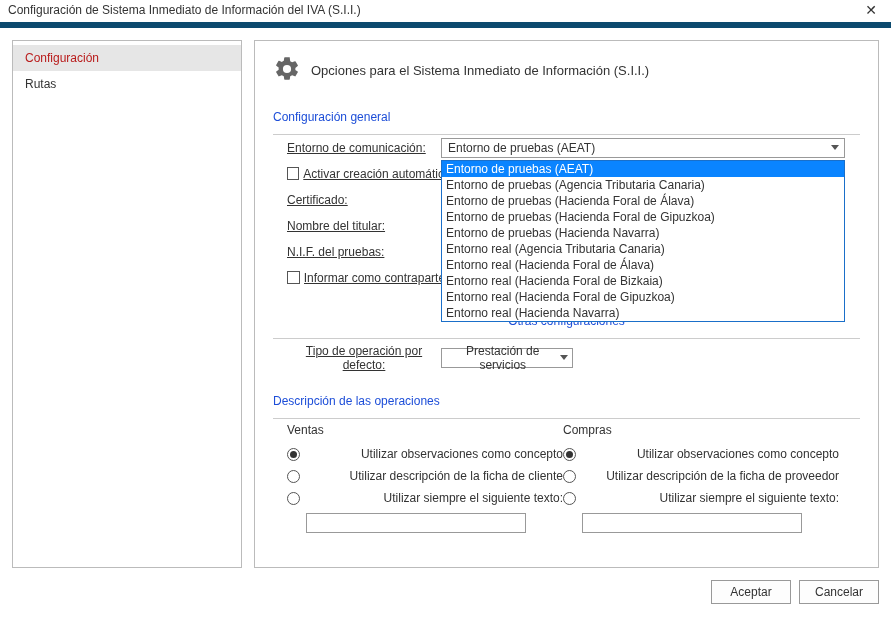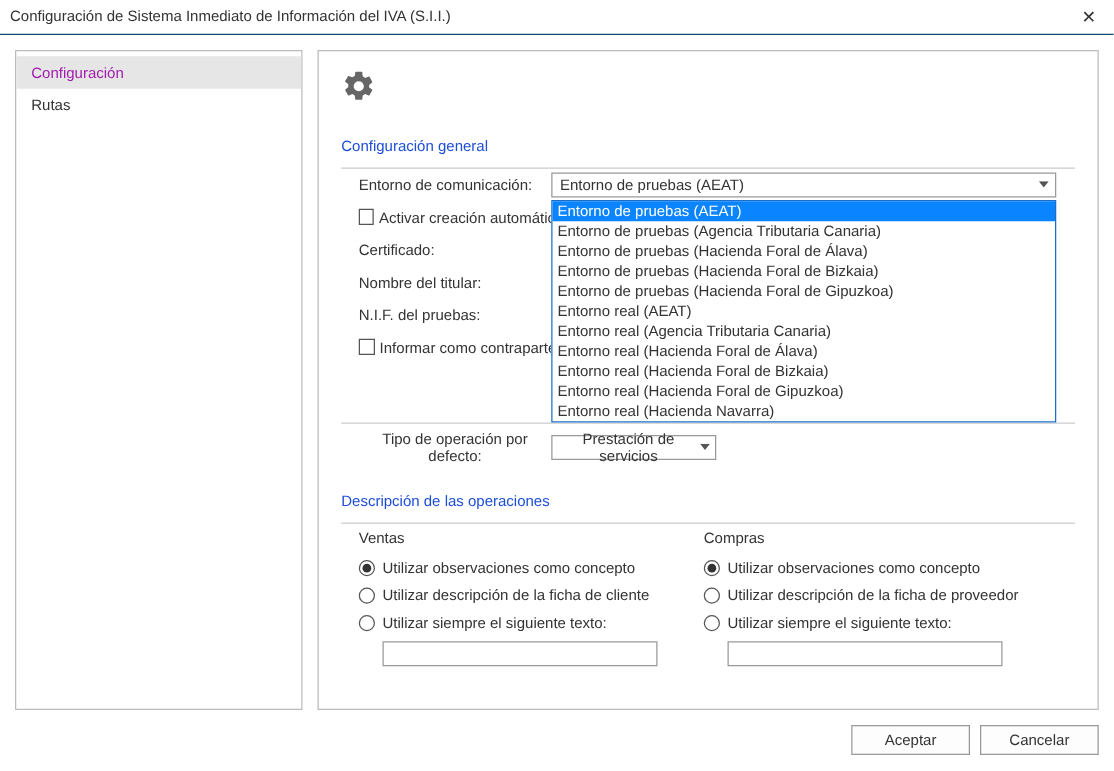--- a/index.html
+++ b/index.html
@@ -11,21 +11,21 @@
       color: #333;
       width: 891px;
       height: 617px;
       overflow: hidden;
     }
     .titlebar {
       display: flex;
       justify-content: space-between;
       align-items: center;
       padding: 4px 8px 6px 8px;
-      border-bottom: 1px solid #0c4a6e;
+      border-bottom: 6px solid #0c4a6e;
       height: 28px;
     }
     .titlebar .title { font-size: 12px; }
     .close-x { font-size: 14px; font-family: Arial; padding: 2px 6px; cursor: pointer; }
     .body {
       display: flex;
       padding: 12px;
       gap: 12px;
       height: 552px;
     }
@@ -34,21 +34,21 @@
       border: 1px solid #bbb;
       background: #fff;
       padding-top: 4px;
     }
     .sidebar-item {
       padding: 6px 12px;
       cursor: pointer;
     }
     .sidebar-item.selected {
       background: #e6e6e6;
-      color: #a21caf;
+      color: #b91c1c;
     }
     .main {
       flex: 1;
       border: 1px solid #bbb;
       padding: 14px 18px;
       position: relative;
       overflow: visible;
     }
     .header {
       display: flex;
@@ -72,20 +72,21 @@
     .field-row {
       display: flex;
       align-items: center;
       height: 25px;
       margin-bottom: 1px;
     }
     .label-col {
       width: 168px;
       flex: none;
       padding-left: 14px;
+      text-decoration: underline;
     }
     .select-box {
       border: 1px solid #999;
       background: #fff;
       height: 20px;
       display: flex;
       align-items: center;
       justify-content: space-between;
       padding: 0 2px 0 6px;
       cursor: pointer;
@@ -134,41 +135,41 @@
     }
     .radio.checked::after {
       content: "";
       width: 7px; height: 7px;
       background: #333;
       border-radius: 50%;
     }
     .two-col { display: flex; gap: 0; margin-top: 4px; padding-left: 14px; }
     .col { flex: 0 0 276px; }
     .col h { font-size: 12px; display: block; margin-bottom: 6px; }
-    .radio-row { display: flex; align-items: center; height: 22px; }
+    .radio-row { display: flex; align-items: center; height: 22px; justify-content: space-between; }
     .text-input {
       border: 1px solid #999;
       height: 20px;
       width: 220px;
       margin-top: 4px;
       margin-left: 19px;
     }
     .footer {
       height: 36px;
       display: flex;
       justify-content: flex-end;
       align-items: flex-start;
       gap: 8px;
       padding: 0 12px;
     }
     .btn {
       border: 1px solid #999;
       background: #fdfdfd;
       padding: 4px 0;
-      width: 95px;
+      width: 80px;
       text-align: center;
       cursor: pointer;
       font-size: 12px;
     }
   </style>
 </head>
 <body>
 
 <div class="titlebar">
   <div class="title">Configuración de Sistema Inmediato de Información del IVA (S.I.I.)</div>
@@ -185,20 +186,21 @@
     </div>
   </div>
 
   <div class="main">
     <div class="header">
       <span>
         <svg class="gear-svg" viewBox="0 0 24 24">
             <path d="M19.14,12.94a7.14,7.14,0,0,0,.05-.94,7.14,7.14,0,0,0-.05-.94l2.03-1.58a.5.5,0,0,0,.12-.63l-1.92-3.32a.5.5,0,0,0-.6-.22l-2.39.96a7.03,7.03,0,0,0-1.62-.94l-.36-2.54A.5.5,0,0,0,13.9,2h-3.8a.5.5,0,0,0-.49.42L9.25,4.96a7.03,7.03,0,0,0-1.62.94l-2.39-.96a.5.5,0,0,0-.6.22L2.72,8.48a.5.5,0,0,0,.12.63l2.03,1.58a7.14,7.14,0,0,0-.05.94,7.14,7.14,0,0,0,.05.94L2.84,14.15a.5.5,0,0,0-.12.63l1.92,3.32a.5.5,0,0,0,.6.22l2.39-.96a7.03,7.03,0,0,0,1.62.94l.36,2.54a.5.5,0,0,0,.49.42h3.8a.5.5,0,0,0,.49-.42l.36-2.54a7.03,7.03,0,0,0,1.62-.94l2.39.96a.5.5,0,0,0,.6-.22l1.92-3.32a.5.5,0,0,0-.12-.63ZM12,15.5A3.5,3.5,0,1,1,15.5,12,3.5,3.5,0,0,1,12,15.5Z"></path>
           </svg>
       </span>
+      <div class="header-title">Opciones para el Sistema Inmediato de Información (S.I.I.)</div>
     </div>
 
     <div>
       <div class="section-title">Configuración general</div>
       <hr class="section-title-line">
 
       <div style="position:relative;">
         <div class="field-row">
           <div class="label-col">Entorno de comunicación:</div>
           <div class="select-box wide">
@@ -230,23 +232,22 @@
           <div class="label-col" style="display:flex;align-items:center;">
             <span class="checkbox"></span>
             <span style="white-space:nowrap;overflow:hidden;">Informar como contraparte</span>
           </div>
         </div>
 
         <div class="dropdown-list" id="dropdown">
             <div class="dropdown-item selected">Entorno de pruebas (AEAT)</div>
             <div class="dropdown-item">Entorno de pruebas (Agencia Tributaria Canaria)</div>
             <div class="dropdown-item">Entorno de pruebas (Hacienda Foral de Álava)</div>
-            <div class="dropdown-item">Entorno de pruebas (Hacienda Foral de Bizkaia)</div>
             <div class="dropdown-item">Entorno de pruebas (Hacienda Foral de Gipuzkoa)</div>
-            <div class="dropdown-item">Entorno real (AEAT)</div>
+            <div class="dropdown-item">Entorno de pruebas (Hacienda Navarra)</div>
             <div class="dropdown-item">Entorno real (Agencia Tributaria Canaria)</div>
             <div class="dropdown-item">Entorno real (Hacienda Foral de Álava)</div>
             <div class="dropdown-item">Entorno real (Hacienda Foral de Bizkaia)</div>
             <div class="dropdown-item">Entorno real (Hacienda Foral de Gipuzkoa)</div>
             <div class="dropdown-item">Entorno real (Hacienda Navarra)</div>
           </div>
       </div>
     </div>
 
     <div style="margin-top:14px;text-align:center;">

